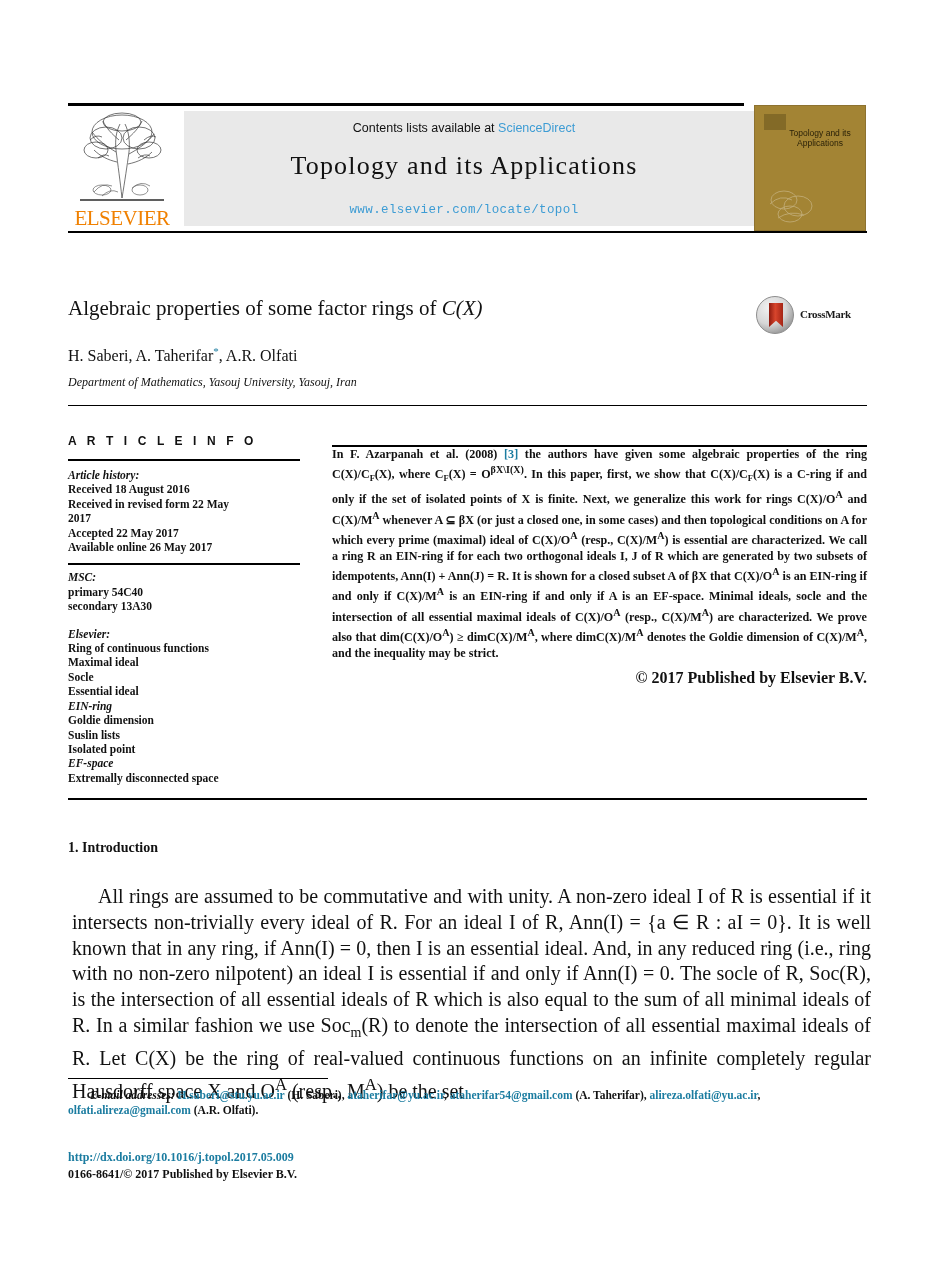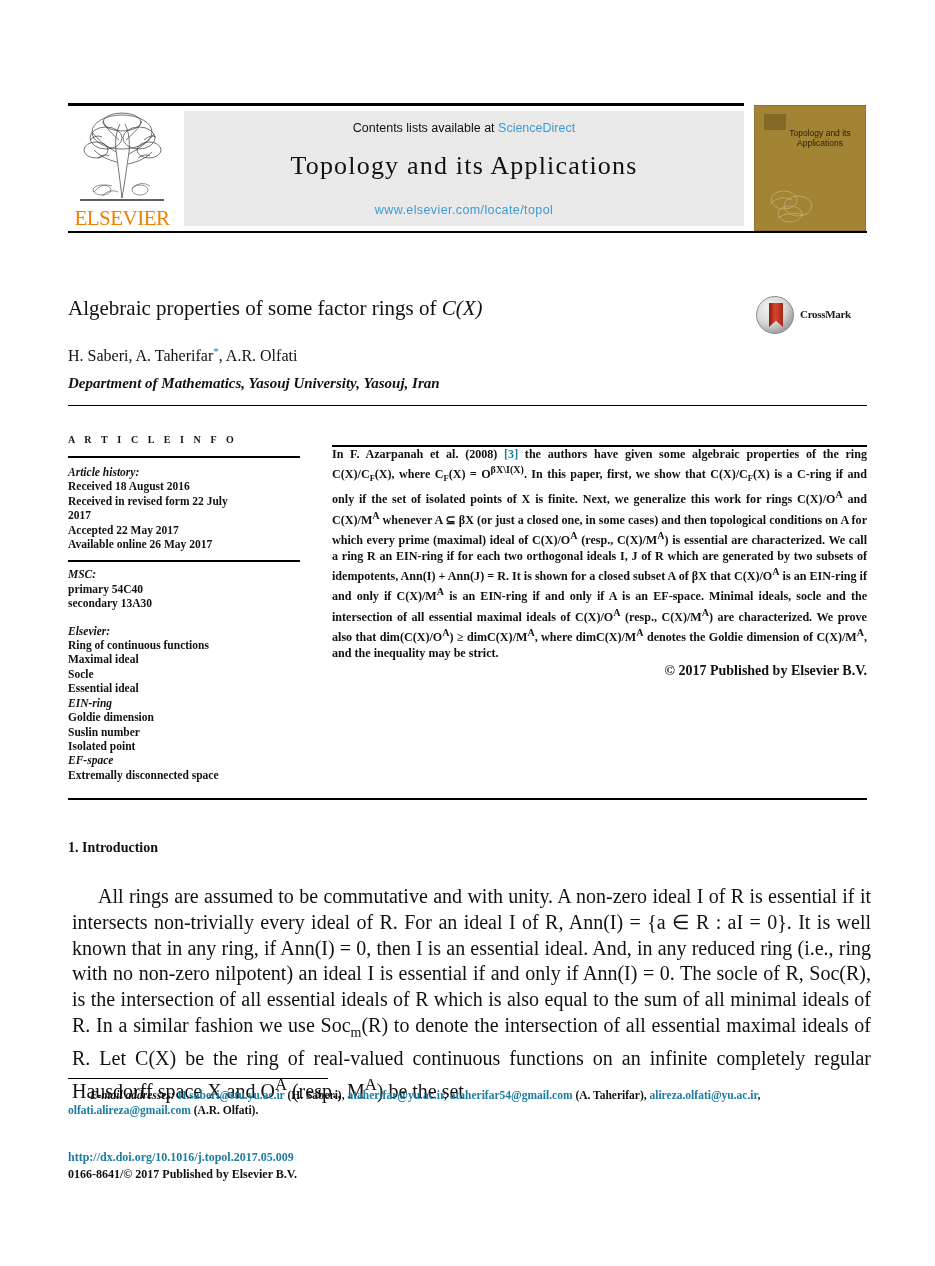--- a/index.html
+++ b/index.html
@@ -78,20 +78,21 @@
     font-weight: normal;
     font-size: 21px;
     letter-spacing: -0.5px;
   }
   .sd-panel {
     position: absolute;
     left: 116px; top: 8px;
     width: 560px;
     height: 115px;
     background: #e9e9e9;
+    padding-left: 32px;
   }
   .sd-contents {
     position: absolute;
     left: 0; top: 10px;
     width: 560px;
     text-align: center;
     font-family: "Liberation Sans", sans-serif;
     font-size: 12.5px;
     color: #111;
   }
@@ -106,21 +107,21 @@
     font-family: "Liberation Serif", serif;
     font-size: 26px;
     letter-spacing: 1.2px;
     color: #111;
   }
   .journal-url {
     position: absolute;
     left: 0; top: 92px;
     width: 560px;
     text-align: center;
-    font-family: Liberation Sans, sans-serif;
+    font-family: Liberation Mono, monospace;
     font-size: 12.5px;
     letter-spacing: 0.4px;
     color: #3d9cd4;
   }
   .cover-thumb {
     position: absolute;
     left: 686px; top: 2px;
     width: 112px;
     height: 126px;
     background: #a38434;
@@ -206,22 +207,22 @@
     color: #1b7ca0;
     font-size: 11px;
     vertical-align: super;
   }
   .affiliation {
     position: absolute;
     left: 68px; top: 375px;
     width: 640px;
     font-family: "Liberation Serif", serif;
     font-style: italic;
-    font-weight: bold;
-    font-size: 15px;
+    font-weight: normal;
+    font-size: 12px;
     color: #111;
   }
   .rule-under-authors {
     position: absolute;
     left: 68px; top: 405px;
     width: 799px;
     height: 1px;
     background: #000;
   }
 
@@ -230,23 +231,23 @@
     position: absolute;
     left: 68px; top: 434px;
     width: 232px;
   }
   .col-abstract {
     position: absolute;
     left: 332px; top: 434px;
     width: 535px;
   }
   .sec-head {
-    font-family: Liberation Serif, serif;
-    font-weight: bold;
-    font-size: 10px;
+    font-family: Liberation Sans, sans-serif;
+    font-weight: bold;
+    font-size: 12px;
     letter-spacing: 3.6px;
     color: #111;
   }
   .col-rule {
     height: 2px;
     background: #000;
     margin-top: 11px;
   }
   .info-block {
     font-family: "Liberation Serif", serif;
@@ -269,25 +270,25 @@
   .abstract-body {
     font-family: "Liberation Serif", serif;
     font-weight: bold;
     font-size: 12.1px;
     line-height: 15.4px;
     text-align: justify;
     color: #111;
   }
   .ref-link { color: #1b7ca0; }
   .copyright-line {
-    margin-top: 2px;
+    margin-top: 8px;
     text-align: right;
     font-family: "Liberation Serif", serif;
     font-weight: bold;
-    font-size: 14px;
+    font-size: 16px;
     color: #111;
   }
   .rule-below-abstract {
     position: absolute;
     left: 68px; top: 798px;
     width: 799px;
     height: 2px;
     background: #000;
   }
 
@@ -437,41 +438,41 @@
 
   <div class="affiliation">Department of Mathematics, Yasouj University, Yasouj, Iran</div>
   <div class="rule-under-authors"></div>
 
   <div class="col-info">
     <div class="sec-head">A R T I C L E   I N F O</div>
     <div class="col-rule"></div>
     <div class="info-block" style="margin-top:7px;">
       <div class="lbl">Article history:</div>
       <div>Received 18 August 2016</div>
-      <div>Received in revised form 22 July</div>
+      <div>Received in revised form 22 May</div>
       <div>2017</div>
       <div>Accepted 22 May 2017</div>
       <div>Available online 26 May 2017</div>
     </div>
     <div class="info-sep"></div>
     <div class="info-block">
       <div class="lbl">MSC:</div>
       <div>primary 54C40</div>
       <div>secondary 13A30</div>
     </div>
     <div class="info-gap"></div>
     <div class="info-block">
       <div class="lbl">Elsevier:</div>
       <div>Ring of continuous functions</div>
       <div>Maximal ideal</div>
       <div>Socle</div>
       <div>Essential ideal</div>
       <div><span class="kw-italic">EIN-ring</span></div>
       <div>Goldie dimension</div>
-      <div>Suslin number</div>
+      <div>Suslin lists</div>
       <div>Isolated point</div>
       <div><span class="kw-italic">EF-space</span></div>
       <div>Extremally disconnected space</div>
     </div>
   </div>
 
   <div class="col-abstract">
     <div class="col-rule"></div>
     <div class="abstract-body"><span>In F. Azarpanah et al. (2008) </span><span class="ref-link">[3]</span><span> the authors have given some algebraic properties of the ring C(X)/C<sub>F</sub>(X), where C<sub>F</sub>(X) = O<sup>βX\I(X)</sup>. In this paper, first, we show that C(X)/C<sub>F</sub>(X) is a C-ring if and only if the set of isolated points of X is finite. Next, we generalize this work for rings C(X)/O<sup>A</sup> and C(X)/M<sup>A</sup> whenever A ⊆ βX (or just a closed one, in some cases) and then topological conditions on A for which every prime (maximal) ideal of C(X)/O<sup>A</sup> (resp., C(X)/M<sup>A</sup>) is essential are characterized. We call a ring R an EIN-ring if for each two orthogonal ideals I, J of R which are generated by two subsets of idempotents, Ann(I) + Ann(J) = R. It is shown for a closed subset A of βX that C(X)/O<sup>A</sup> is an EIN-ring if and only if C(X)/M<sup>A</sup> is an EIN-ring if and only if A is an EF-space. Minimal ideals, socle and the intersection of all essential maximal ideals of C(X)/O<sup>A</sup> (resp., C(X)/M<sup>A</sup>) are characterized. We prove also that dim(C(X)/O<sup>A</sup>) ≥ dimC(X)/M<sup>A</sup>, where dimC(X)/M<sup>A</sup> denotes the Goldie dimension of C(X)/M<sup>A</sup>, and the inequality may be strict.</span></div>
     <div class="copyright-line">© 2017 Published by Elsevier B.V.</div>

